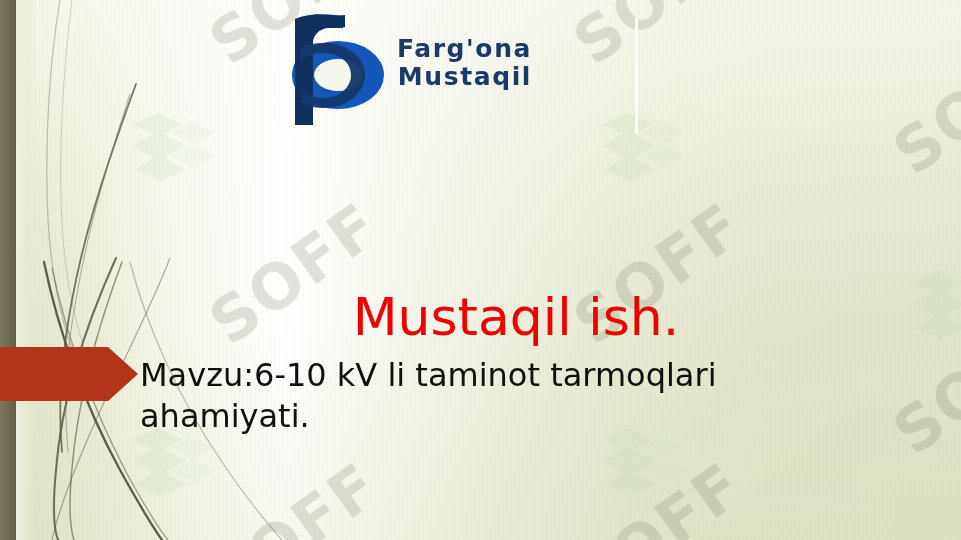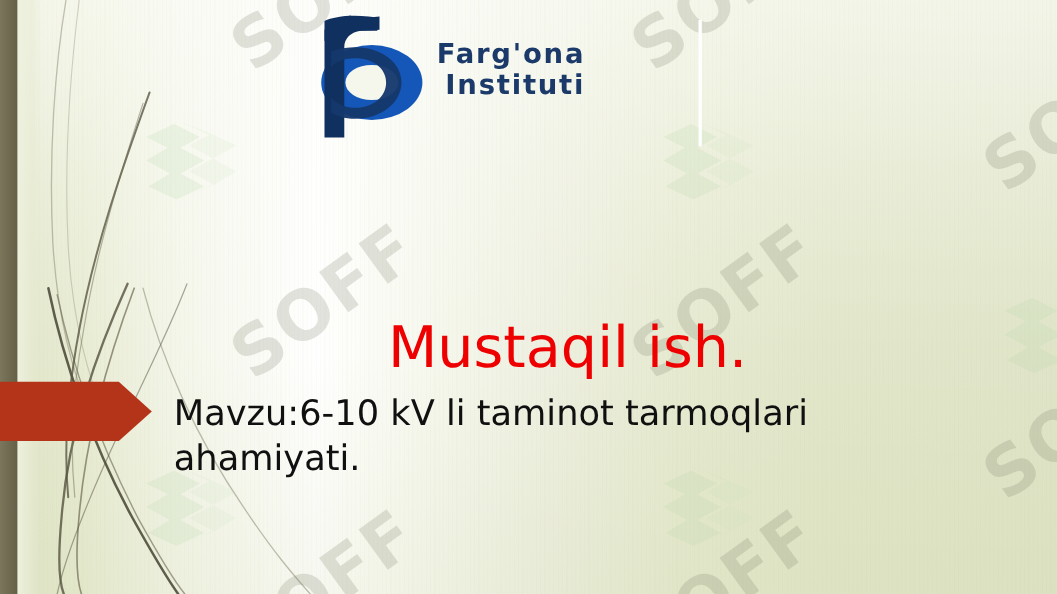--- a/index.html
+++ b/index.html
@@ -78,21 +78,21 @@
   
   .arrow-bullet{position:absolute;left:-2px;top:341px;width:142px;height:66px;}
   
   .title{
     position:absolute;left:136px;top:289px;width:760px;
     text-align:center;
     font-size:52px;line-height:56px;font-weight:normal;
     color:#ee0000;white-space:nowrap;
   }
   .subtitle{
-    position:absolute;left:158px;top:355px;width:700px;
+    position:absolute;left:140px;top:355px;width:700px;
     font-size:32px;line-height:41px;font-weight:normal;color:#101010;
   }
 </style>
 </head>
 <body>
 
 <div id="slide">
 
   <div class="bg-base"></div>
   <div class="bg-vert-wash"></div>
@@ -156,21 +156,21 @@
 
       <path d="M16 16 L16 112 L34 112 L34 30 C34 22 40 16 49 15 L66 14 L66 2 L44 4 C26 6 16 8 16 16 Z" fill="#10305f"></path>
       <path d="M16 6 C 24 2, 40 0, 56 2 L64 3 L64 15 L46 15 C 34 16, 26 20, 22 28 L16 24 Z" fill="#10305f"></path>
 
       <path d="M22 34 C 22 34, 30 30, 44 30 C 68 30, 86 44, 86 62 C 86 80, 68 95, 44 95 C 34 95, 26 92, 22 89 L22 76 C 28 82, 36 85, 44 85 C 60 85, 72 75, 72 62 C 72 49, 60 40, 44 40 C 34 40, 27 43, 22 48 Z" fill="#15386c" opacity=".96"></path>
 
       <path d="M24 4 L40 1 L36 14 L24 16 Z" fill="#10305f"></path>
     </svg>
     <div class="logo-words">
       <div>Farg'ona</div>
-      <div>Instituti</div>
+      <div>Mustaqil</div>
     </div>
   </div>
   <div class="logo-rule"></div>
 
   <svg class="arrow-bullet" viewBox="0 0 142 66">
     <path d="M0 6 L110 6 L140 33 L110 60 L0 60 Z" fill="#b4341a"></path>
   </svg>
 
   <div class="title">Mustaqil ish.</div>
   <div class="subtitle">Mavzu:6-10 kV li taminot tarmoqlari ahamiyati.</div>

